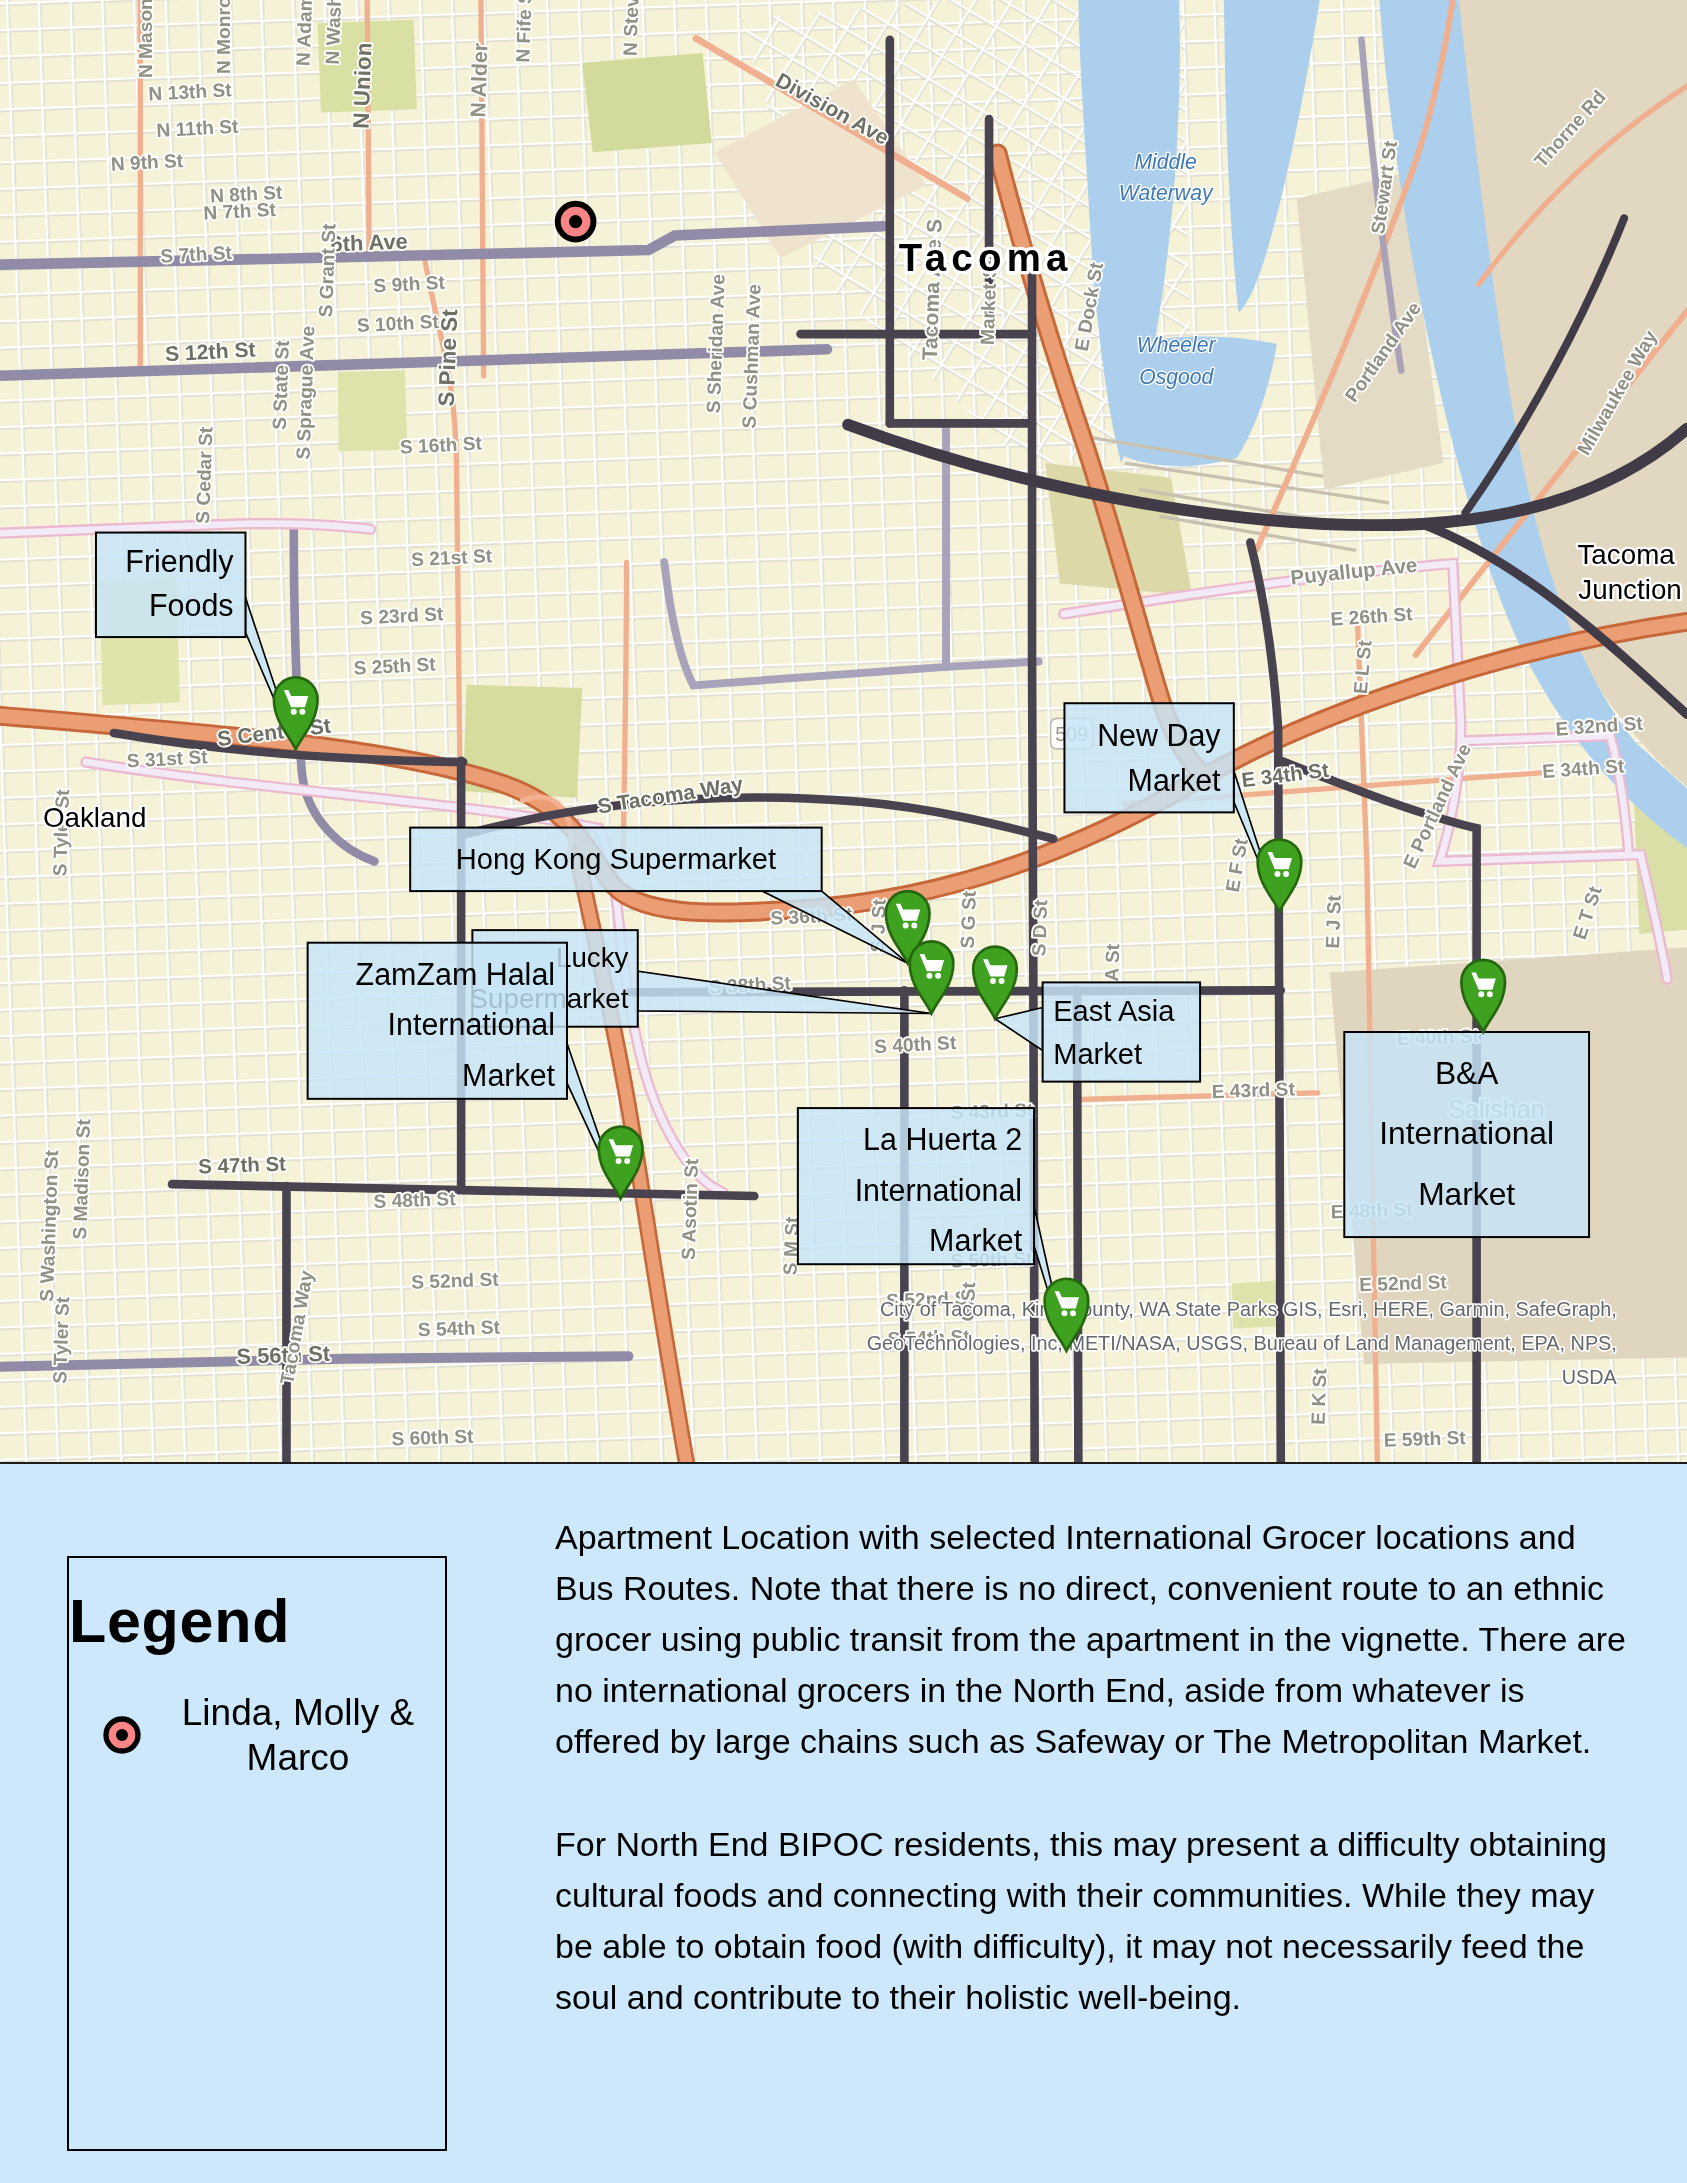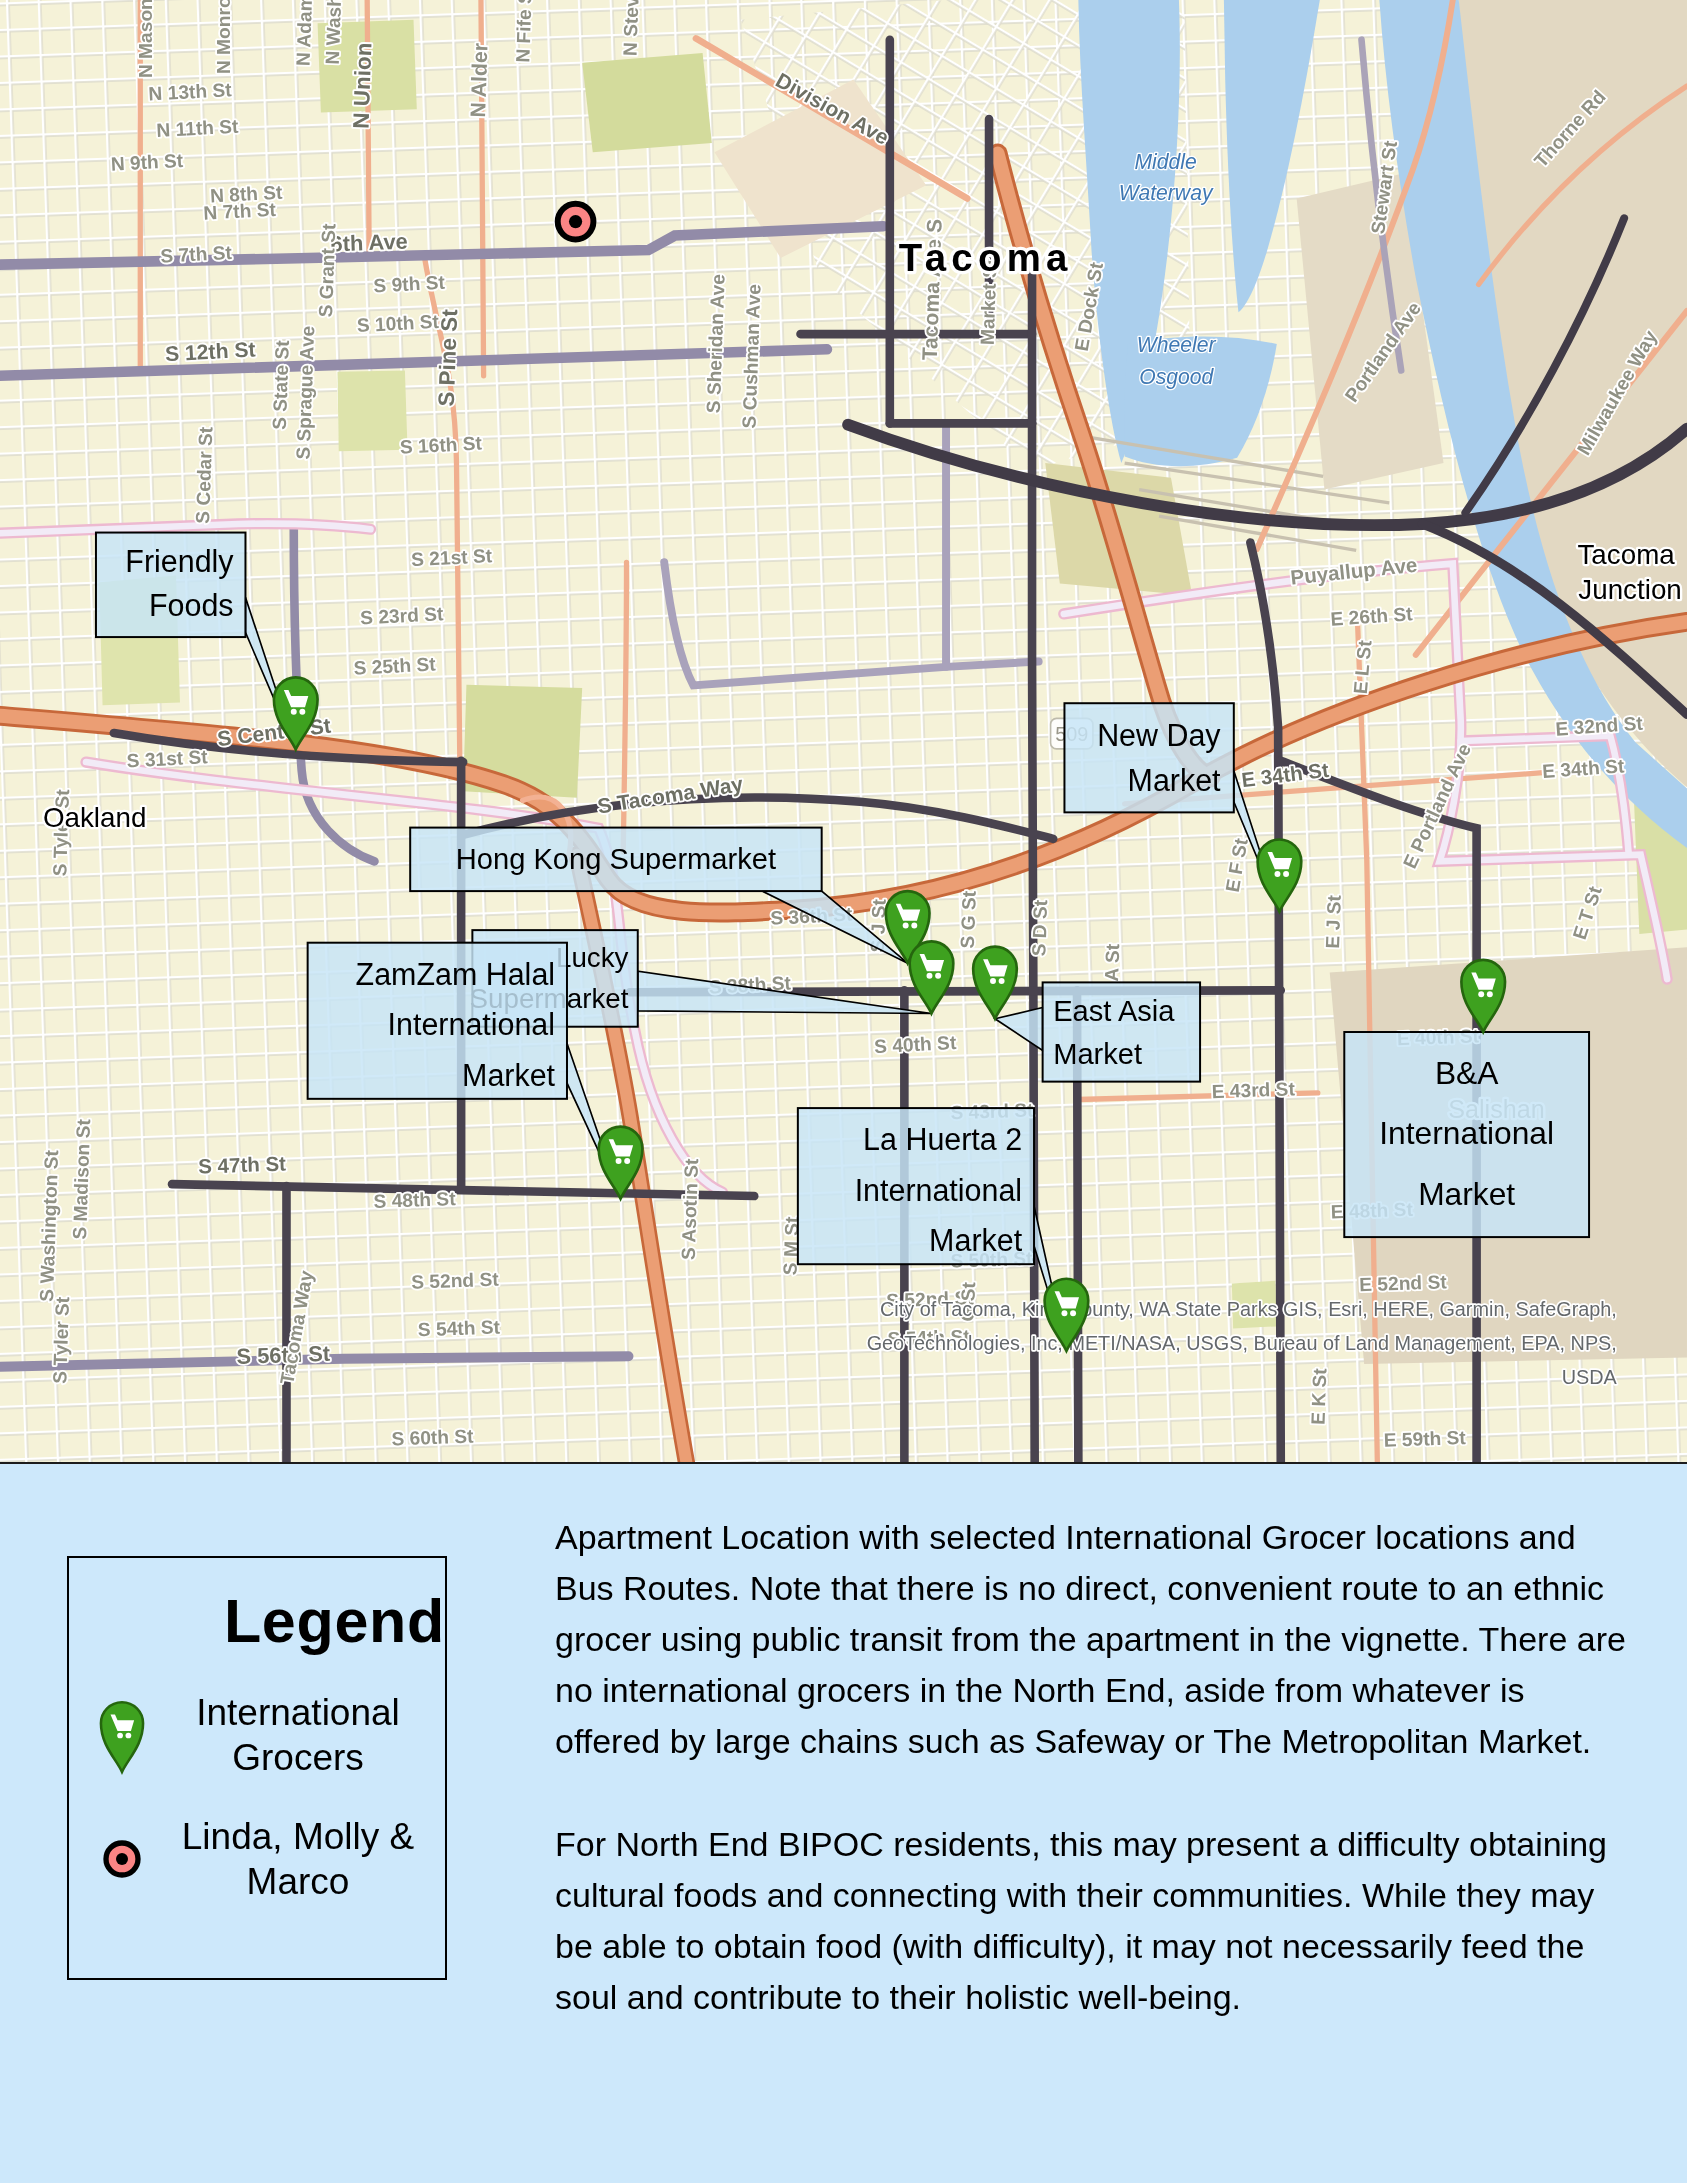--- a/index.html
+++ b/index.html
@@ -2,21 +2,21 @@
 <html style="font-size:10.6px"><head>
 <meta charset="utf-8">
 <style>
   html,body{margin:0;padding:0;}
   body{font-family:"Liberation Sans",sans-serif;}
   .page{position:relative;width:1687px;height:2183px;background:#cde8fb;overflow:hidden;}
   .map-wrap{position:relative;width:1687px;height:1464px;border-bottom:2px solid #1c1c1c;box-sizing:border-box;overflow:hidden;background:#f5f2d8;}
   .map-wrap svg{display:block;}
   svg text{font-family:"Liberation Sans",sans-serif;}
   .bottom{position:relative;width:1687px;height:717px;}
-  .legend{position:absolute;left:67px;top:92px;width:380px;height:424px;border:2.6px solid #000;box-sizing:border-box;display:flex;flex-direction:column;align-items:flex-end;}
+  .legend{position:absolute;left:67px;top:92px;width:380px;height:595px;border:2.6px solid #000;box-sizing:border-box;display:flex;flex-direction:column;align-items:flex-start;}
   .legend-title{font-size:61px;font-weight:bold;color:#000;margin-top:28px;letter-spacing:0.7px;}
   .legend-item{display:flex;align-items:center;width:100%;margin-top:34px;}
   .legend-item .icon-cell{width:106px;display:flex;justify-content:center;flex:0 0 106px;}
   .legend-label{flex:1;max-width:246px;font-size:37px;line-height:1.22;color:#000;text-align:center;}
   .legend-pin{width:64px;height:83px;}
   .legend-dot{width:44px;height:44px;}
   .caption{position:absolute;left:515px;top:48px;width:1072px;color:#000;margin-left:40px;}
   .caption p{margin:0 0 52px 0;font-size:34px;line-height:1.5;}
 </style>
 </head>
@@ -335,28 +335,20 @@
           <use href="#pin" transform="translate(2242 1560)"></use>
         </g>
     </svg>
   </div>
 
   <div class="bottom">
     <div class="legend">
       <div class="legend-title">Legend</div>
       <div class="legend-item">
         <div class="icon-cell">
-          <svg class="legend-pin" viewBox="-48 -122 96 130">
-              <use href="#pin"></use>
-            </svg>
-        </div>
-        <div class="legend-label">International Grocers</div>
-      </div>
-      <div class="legend-item">
-        <div class="icon-cell">
           <svg class="legend-dot" viewBox="-33 -33 66 66">
             <circle r="24" fill="#fb8585" stroke="#000" stroke-width="8"></circle>
             <circle r="9" fill="#000"></circle>
           </svg>
         </div>
         <div class="legend-label">Linda, Molly &amp; Marco</div>
       </div>
     </div>
     <div class="caption">
       <p>Apartment Location with selected International Grocer locations and Bus Routes. Note that there is no direct, convenient route to an ethnic grocer using public transit from the apartment in the vignette. There are no international grocers in the North End, aside from whatever is offered by large chains such as Safeway or The Metropolitan Market.</p>

